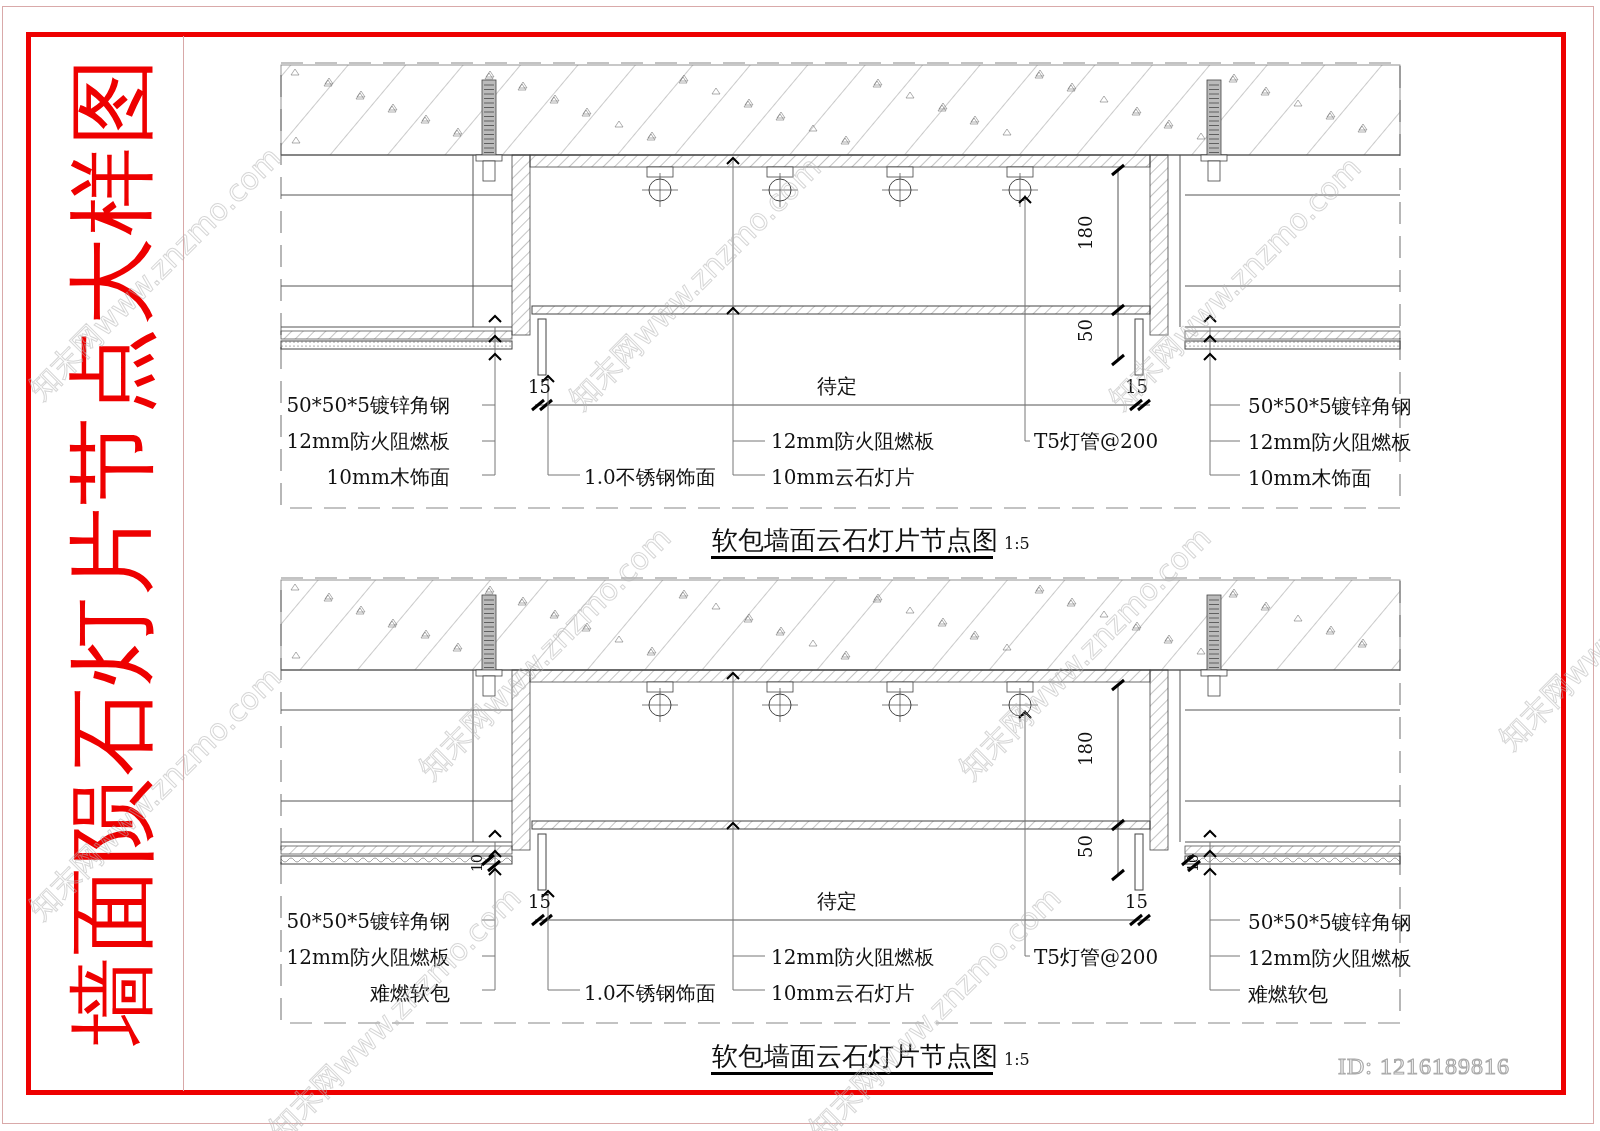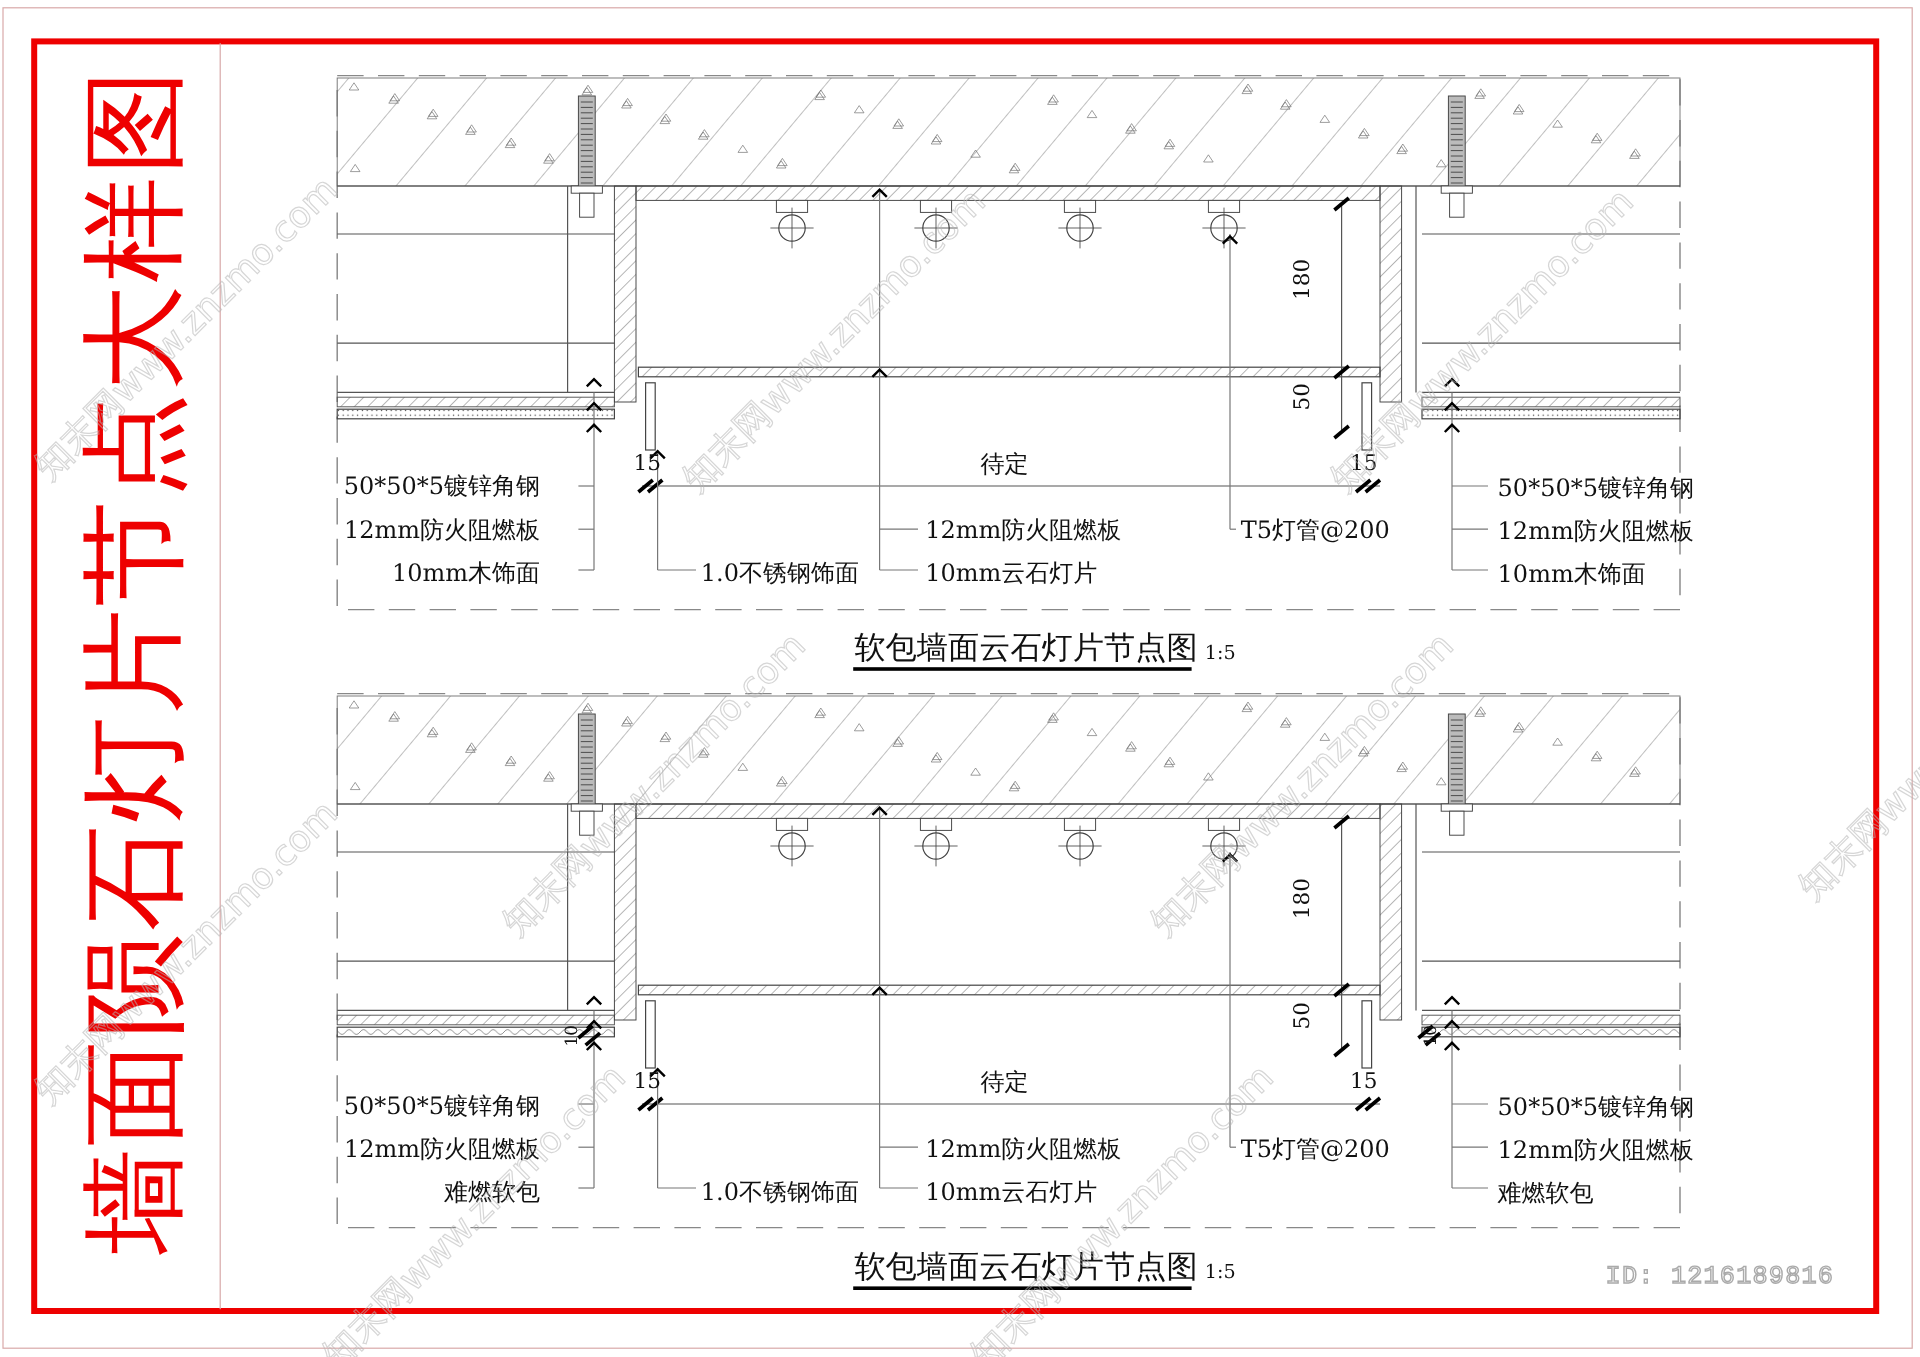--- a/index.html
+++ b/index.html
@@ -12,21 +12,21 @@
   .vertical-title span{display:block;transform:rotate(-90deg);white-space:nowrap;color:#ee0000;font-family:"DejaVu Sans","Liberation Sans",sans-serif;font-size:88px;letter-spacing:2px;}
   svg.drawing{position:absolute;left:0;top:0;}
   .lbl{position:absolute;font-size:20px;color:#111;white-space:nowrap;line-height:1;}
   .lbl.right{text-align:right;}
   .caption{position:absolute;font-size:26px;color:#111;white-space:nowrap;line-height:1;}
   .caption-underline{position:absolute;height:3px;background:#000;}
   .scale{position:absolute;font-size:16px;color:#111;}
   .dim{position:absolute;font-size:18px;color:#111;line-height:1;}
   .dim.vert{transform:rotate(-90deg);transform-origin:left top;}
   .wm-logo{position:absolute;left:1378px;top:978px;font-family:"DejaVu Sans","Liberation Sans",sans-serif;font-size:56px;color:transparent;-webkit-text-stroke:1.5px #bbb;letter-spacing:4px;}
-  .wm-id{position:absolute;left:1338px;top:1053px;font-family:Liberation Mono, monospace;font-size:21px;color:rgba(255,255,255,0.6);-webkit-text-stroke:1.2px #aaa;letter-spacing:1px;}
+  .wm-id{position:absolute;left:1338px;top:1053px;font-family:Liberation Serif, serif;font-size:24px;color:rgba(255,255,255,0.6);-webkit-text-stroke:1.2px #aaa;letter-spacing:1px;}
   .wm-diag{position:absolute;font-family:"DejaVu Sans","Liberation Sans",sans-serif;font-size:30px;color:transparent;-webkit-text-stroke:1px rgba(180,180,180,0.55);transform:rotate(-45deg);transform-origin:left top;white-space:nowrap;pointer-events:none;}
 </style>
 </head>
 <body>
 
 <div class="sheet">
   <div class="outer-frame"></div>
   <div class="red-frame"></div>
   <div class="title-divider"></div>
   <div class="vertical-title">

